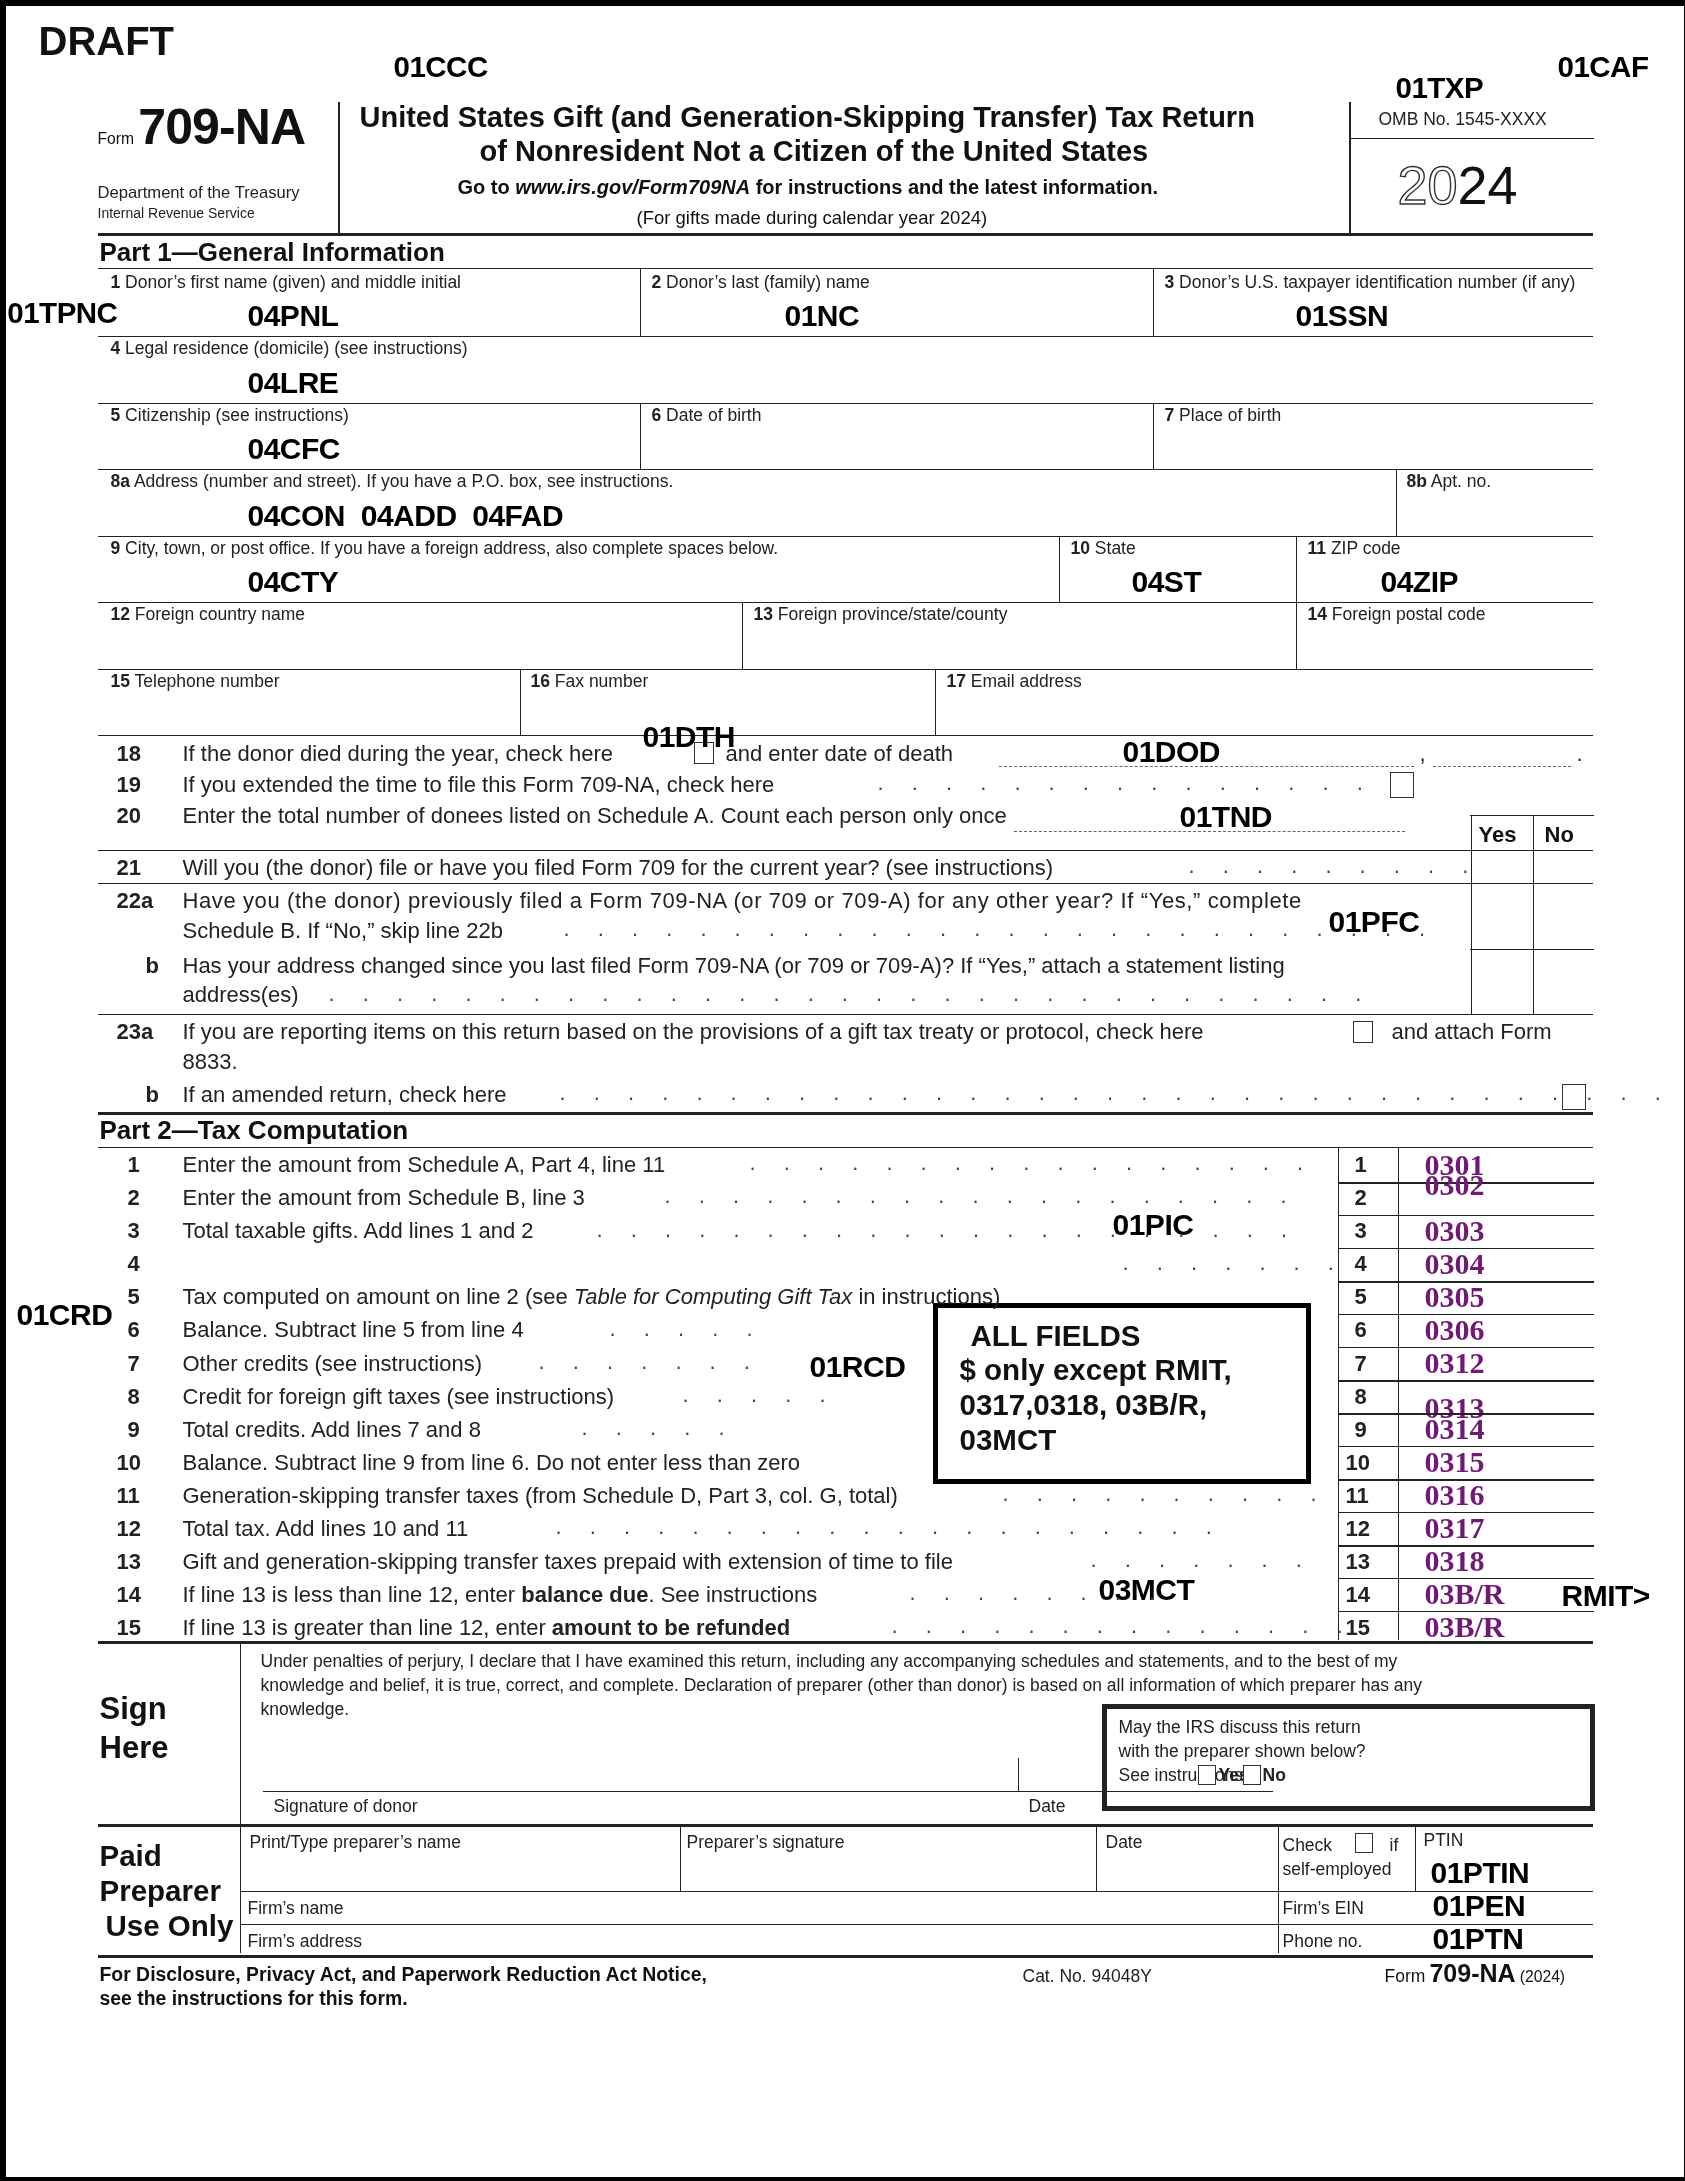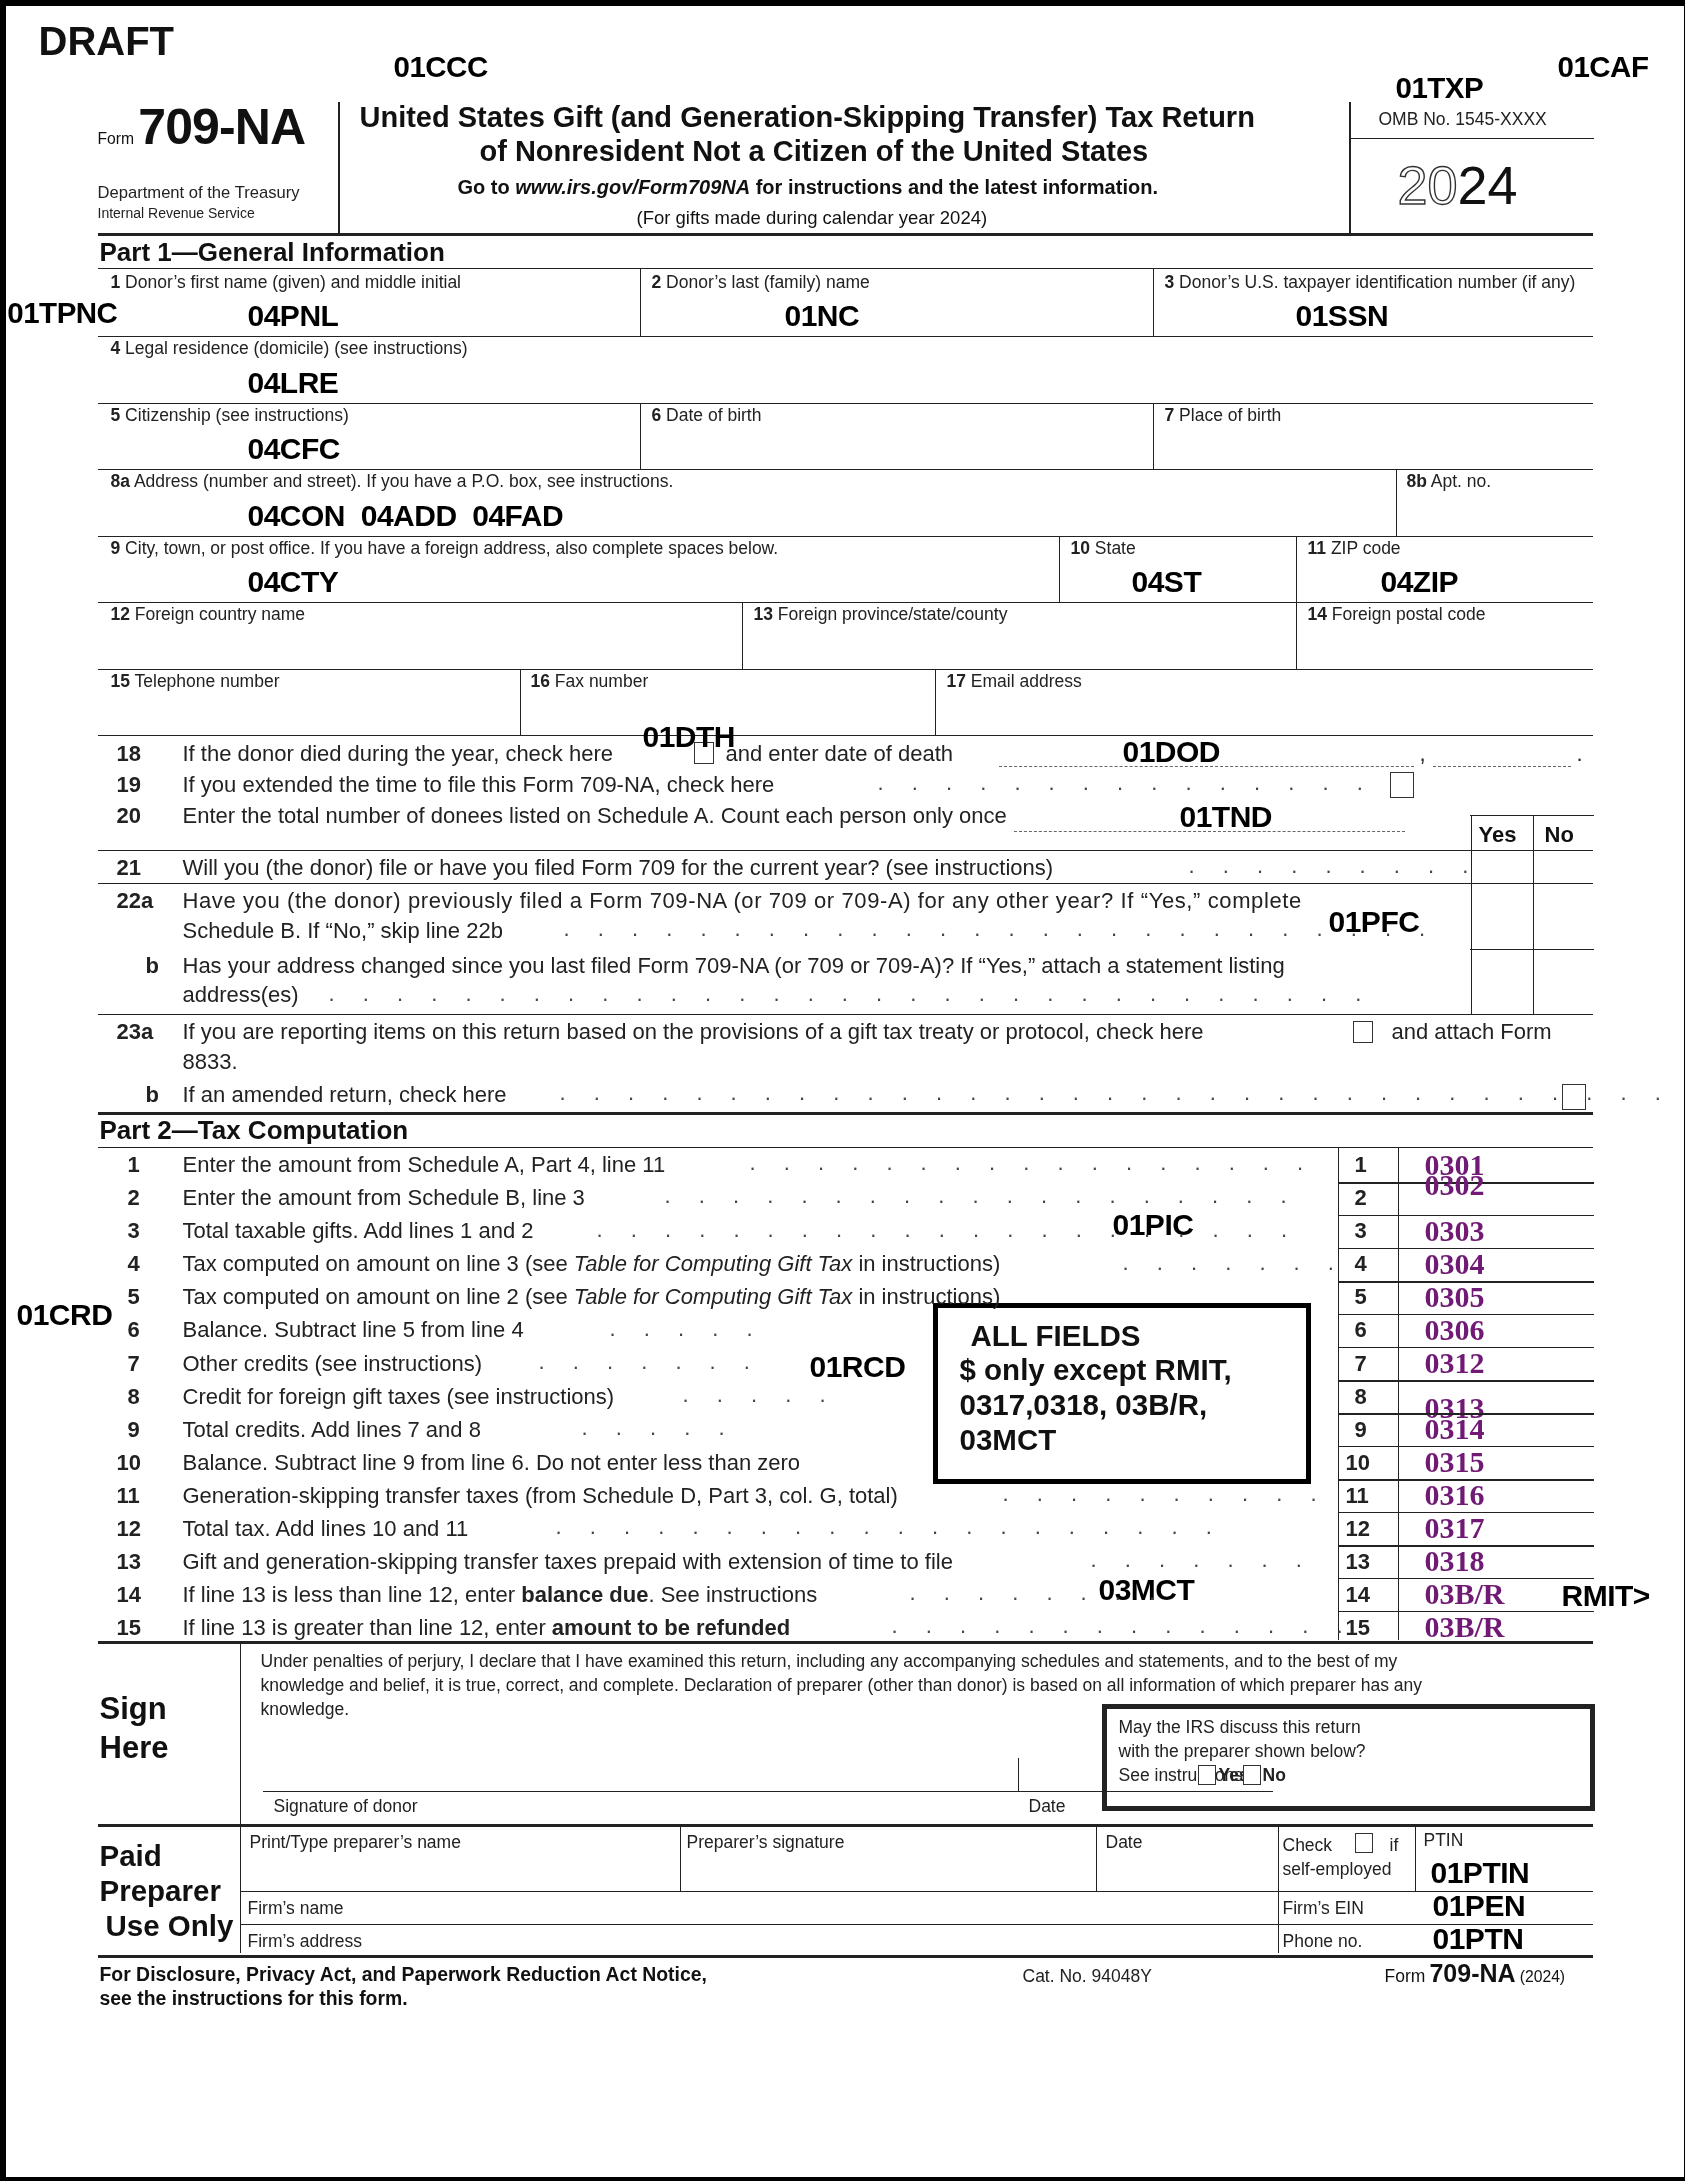--- a/index.html
+++ b/index.html
@@ -290,21 +290,20 @@
     <div class="abs amtnum" style="left:1349px;top:1179px;">2</div>
     <div class="abs amtcode" style="left:1419px;top:1162px;">0302</div>
     <div class="hl" style="left:1332px;top:1209px;width:256px;"></div>
     <div class="abs lnum" style="left:122px;top:1212px;">3</div>
     <div class="abs ltxt" style="left:177px;top:1212px;"><span>Total taxable gifts. Add lines 1 and 2</span></div>
     <div class="abs dots" style="left:591px;top:1211px;">. . . . . . . . . . . . . . . . . . . . .</div>
     <div class="abs amtnum" style="left:1349px;top:1212px;">3</div>
     <div class="abs amtcode" style="left:1419px;top:1208px;">0303</div>
     <div class="hl" style="left:1332px;top:1242px;width:256px;"></div>
     <div class="abs lnum" style="left:122px;top:1245px;">4</div>
-    <div class="abs ltxt" style="left:177px;top:1245px;"><span>Tax computed on amount on line 3 (see </span><span class="ital">Table for Computing Gift Tax</span><span> in instructions)</span></div>
     <div class="abs dots" style="left:1117px;top:1244px;">. . . . . . .</div>
     <div class="abs amtnum" style="left:1349px;top:1245px;">4</div>
     <div class="abs amtcode" style="left:1419px;top:1241px;">0304</div>
     <div class="hl med" style="left:1332px;top:1275px;width:256px;"></div>
     <div class="abs lnum" style="left:122px;top:1278px;">5</div>
     <div class="abs ltxt" style="left:177px;top:1278px;"><span>Tax computed on amount on line 2 (see </span><span class="ital">Table for Computing Gift Tax</span><span> in instructions)</span></div>
     <div class="abs amtnum" style="left:1349px;top:1278px;">5</div>
     <div class="abs amtcode" style="left:1419px;top:1274px;">0305</div>
     <div class="hl" style="left:1332px;top:1308px;width:256px;"></div>
     <div class="abs lnum" style="left:122px;top:1311px;">6</div>

